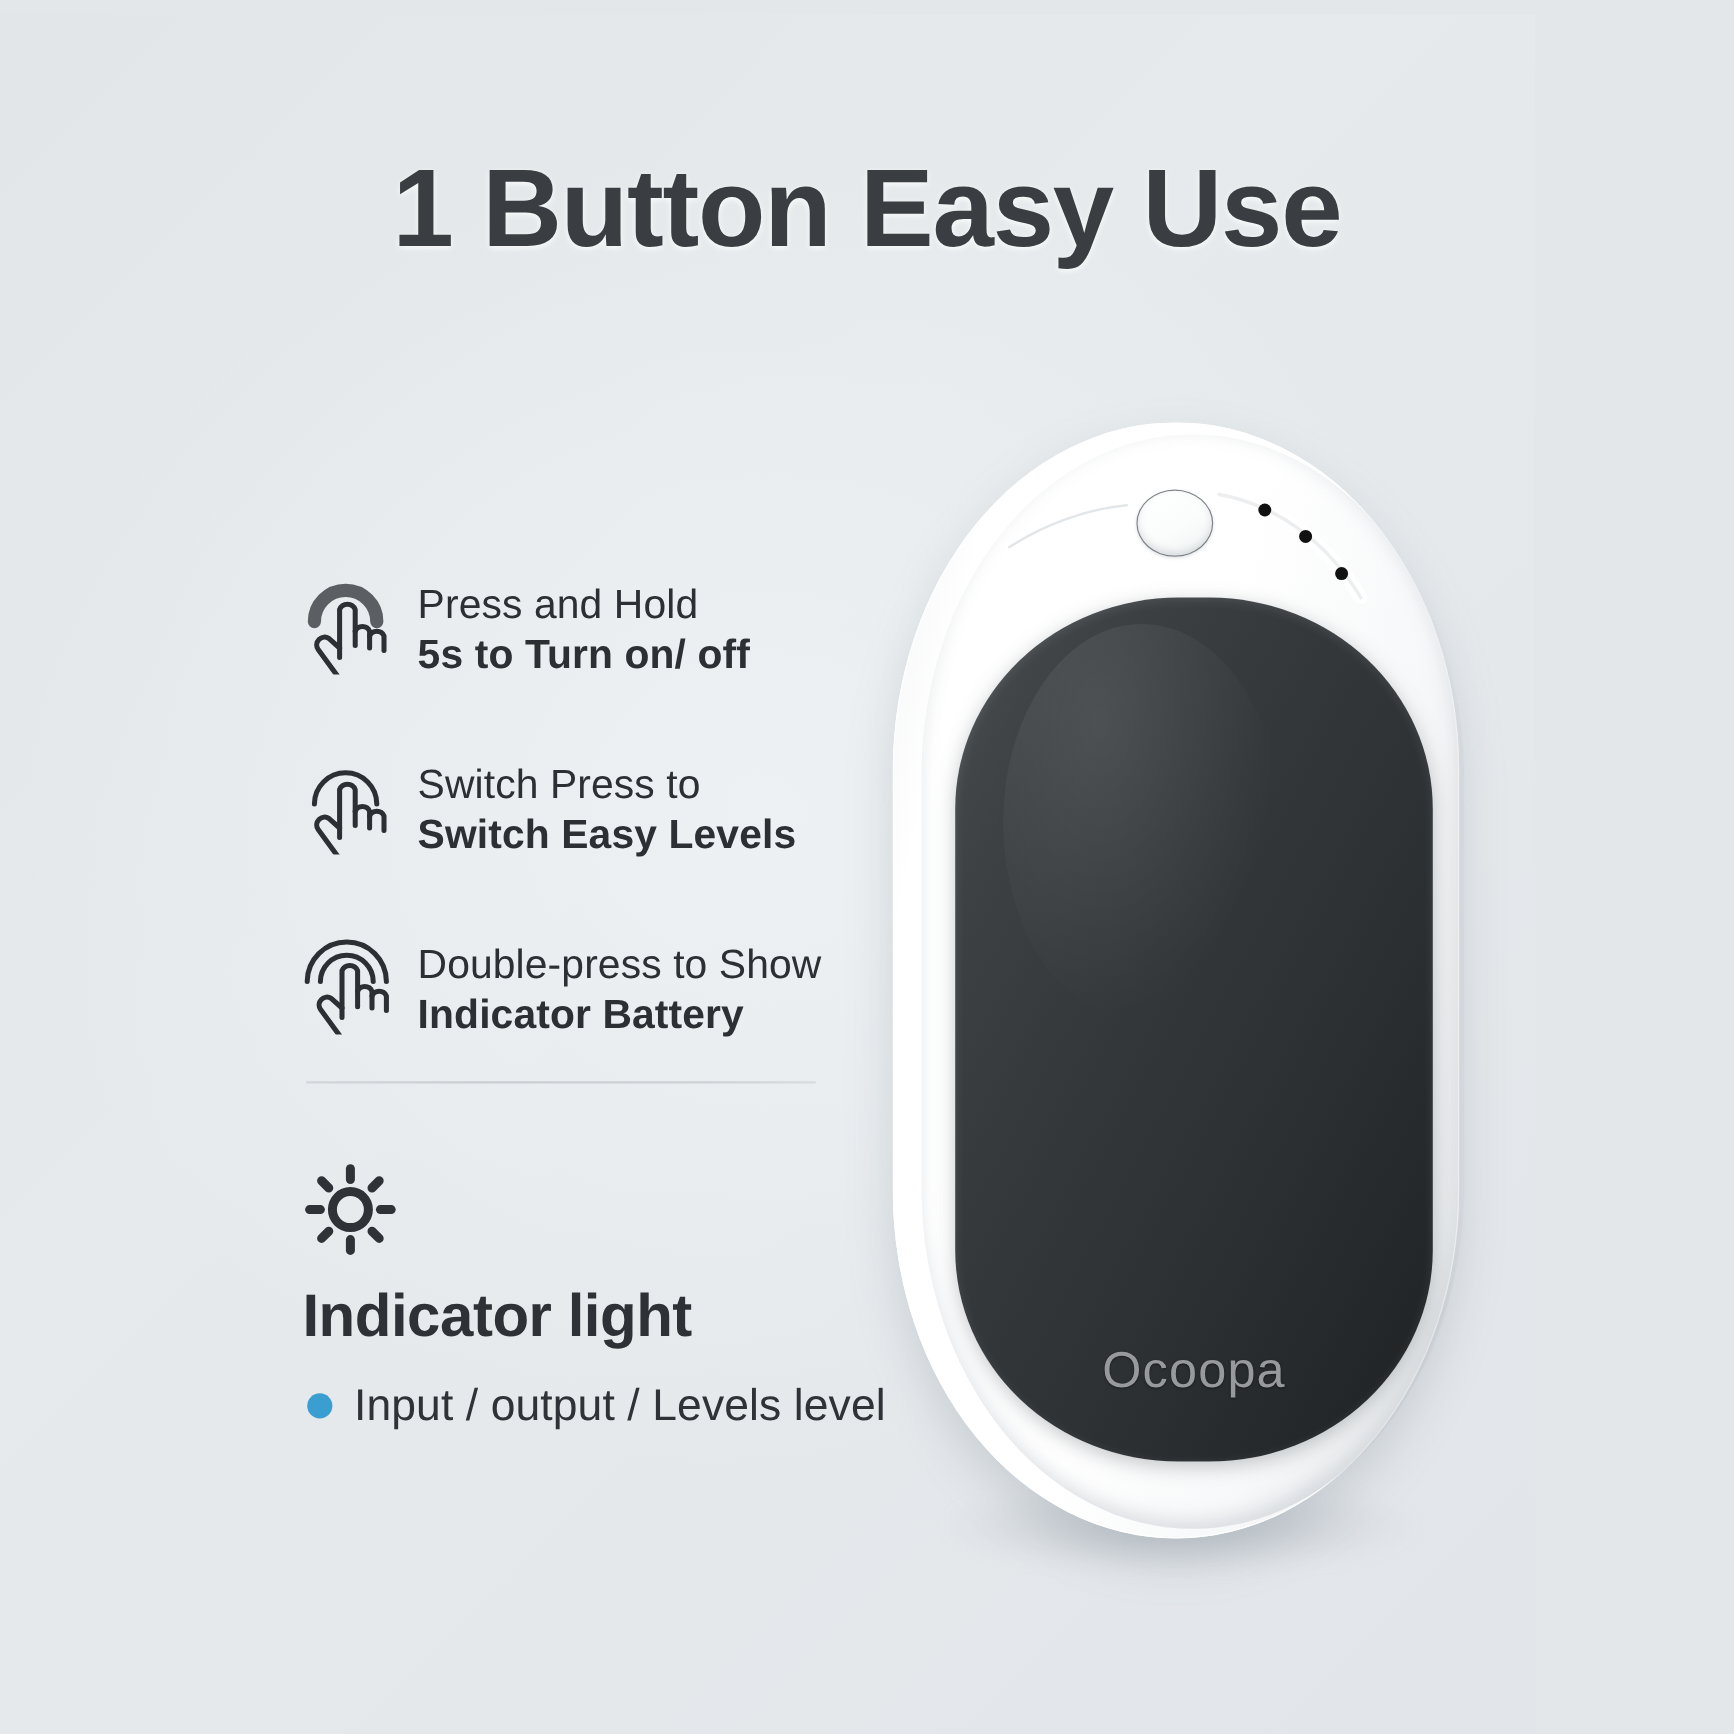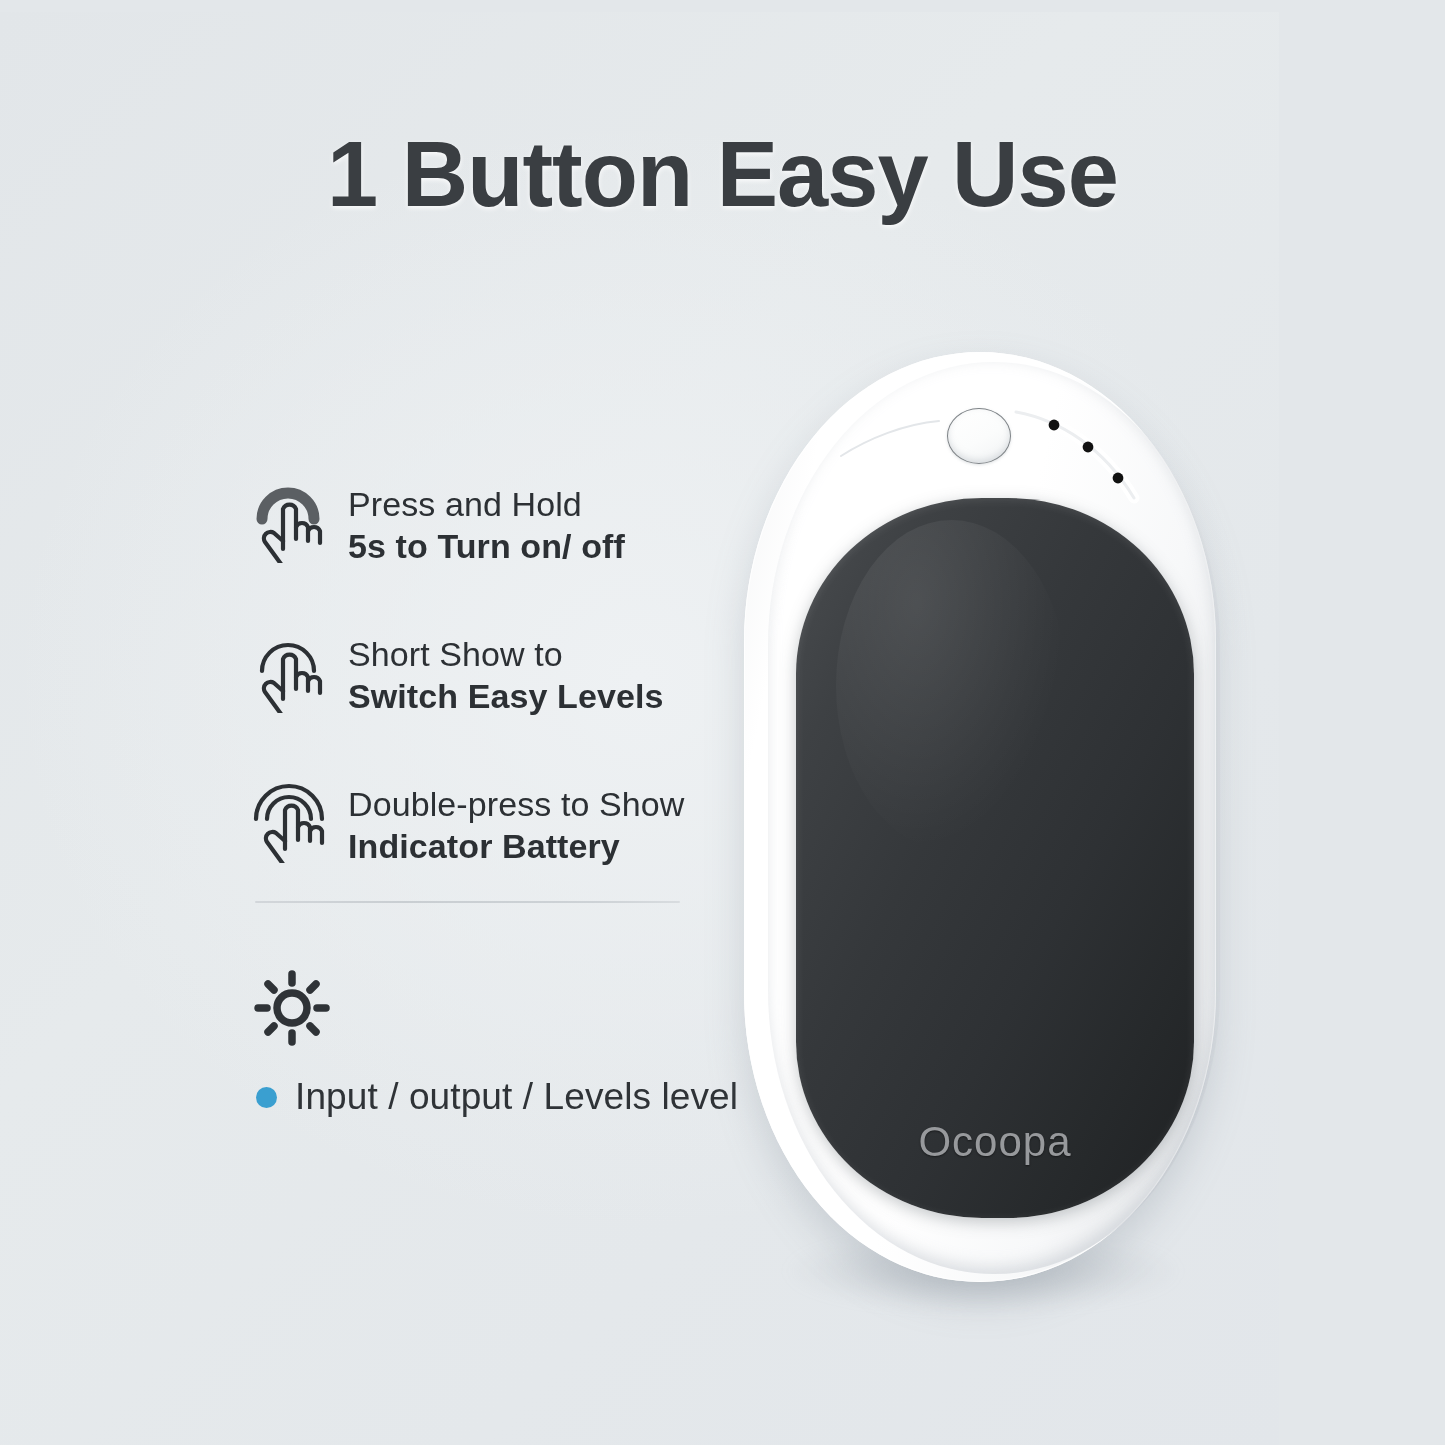--- a/index.html
+++ b/index.html
@@ -275,21 +275,21 @@
       <div class="feature-icon">
         <svg width="78" height="82" viewBox="0 0 78 82" aria-hidden="true">
           <path d="M12 40 A26 26 0 0 1 64 40" fill="none" stroke="#2c3034" stroke-width="4.2" stroke-linecap="round"></path>
           <path d="M33 28 v40 M33 28 a7 7 0 0 1 13 0 v30" fill="none" stroke="#2c3034" stroke-width="4.2" stroke-linecap="round" stroke-linejoin="round"></path>
           <path d="M46 46 a6.5 6.5 0 0 1 12 0 v14" fill="none" stroke="#2c3034" stroke-width="4.2" stroke-linecap="round" stroke-linejoin="round"></path>
           <path d="M58 50 a6.5 6.5 0 0 1 12 0 v12" fill="none" stroke="#2c3034" stroke-width="4.2" stroke-linecap="round" stroke-linejoin="round"></path>
           <path d="M33 60 l-9 -8 a6.5 6.5 0 0 0 -9 9 l16 22" fill="none" stroke="#2c3034" stroke-width="4.2" stroke-linecap="round" stroke-linejoin="round"></path>
         </svg>
       </div>
       <div class="feature-text">
-        <span>Short Show to</span>
+        <span>Switch Press to</span>
         <span class="line2">Switch Easy Levels</span>
       </div>
     </div>
 
     <div class="feature-row">
       <div class="feature-icon">
         <svg width="78" height="86" viewBox="0 0 78 86" aria-hidden="true">
           <path d="M6 42 A33 33 0 0 1 72 42" fill="none" stroke="#2c3034" stroke-width="4.2" stroke-linecap="round"></path>
           <path d="M17 42 A22 22 0 0 1 61 42" fill="none" stroke="#2c3034" stroke-width="4.2" stroke-linecap="round"></path>
           <path d="M35 33 v39 M35 33 a7 7 0 0 1 13 0 v30" fill="none" stroke="#2c3034" stroke-width="4.2" stroke-linecap="round" stroke-linejoin="round"></path>
@@ -319,20 +319,21 @@
           <line x1="4" y1="38" x2="13" y2="38"></line>
           <line x1="63" y1="38" x2="72" y2="38"></line>
           <line x1="14" y1="14" x2="20" y2="20"></line>
           <line x1="56" y1="56" x2="62" y2="62"></line>
           <line x1="62" y1="14" x2="56" y2="20"></line>
           <line x1="20" y1="56" x2="14" y2="62"></line>
         </g>
       </svg>
     </div>
 
+    <div id="indicator-heading">Indicator light</div>
 
     <div class="legend-list">
       <div class="legend-item">
         <span class="legend-dot" style="background:#3a9fd0"></span>
         <span class="legend-label">Input / output / Levels level</span>
       </div>
     </div>
 
   </div>
 

